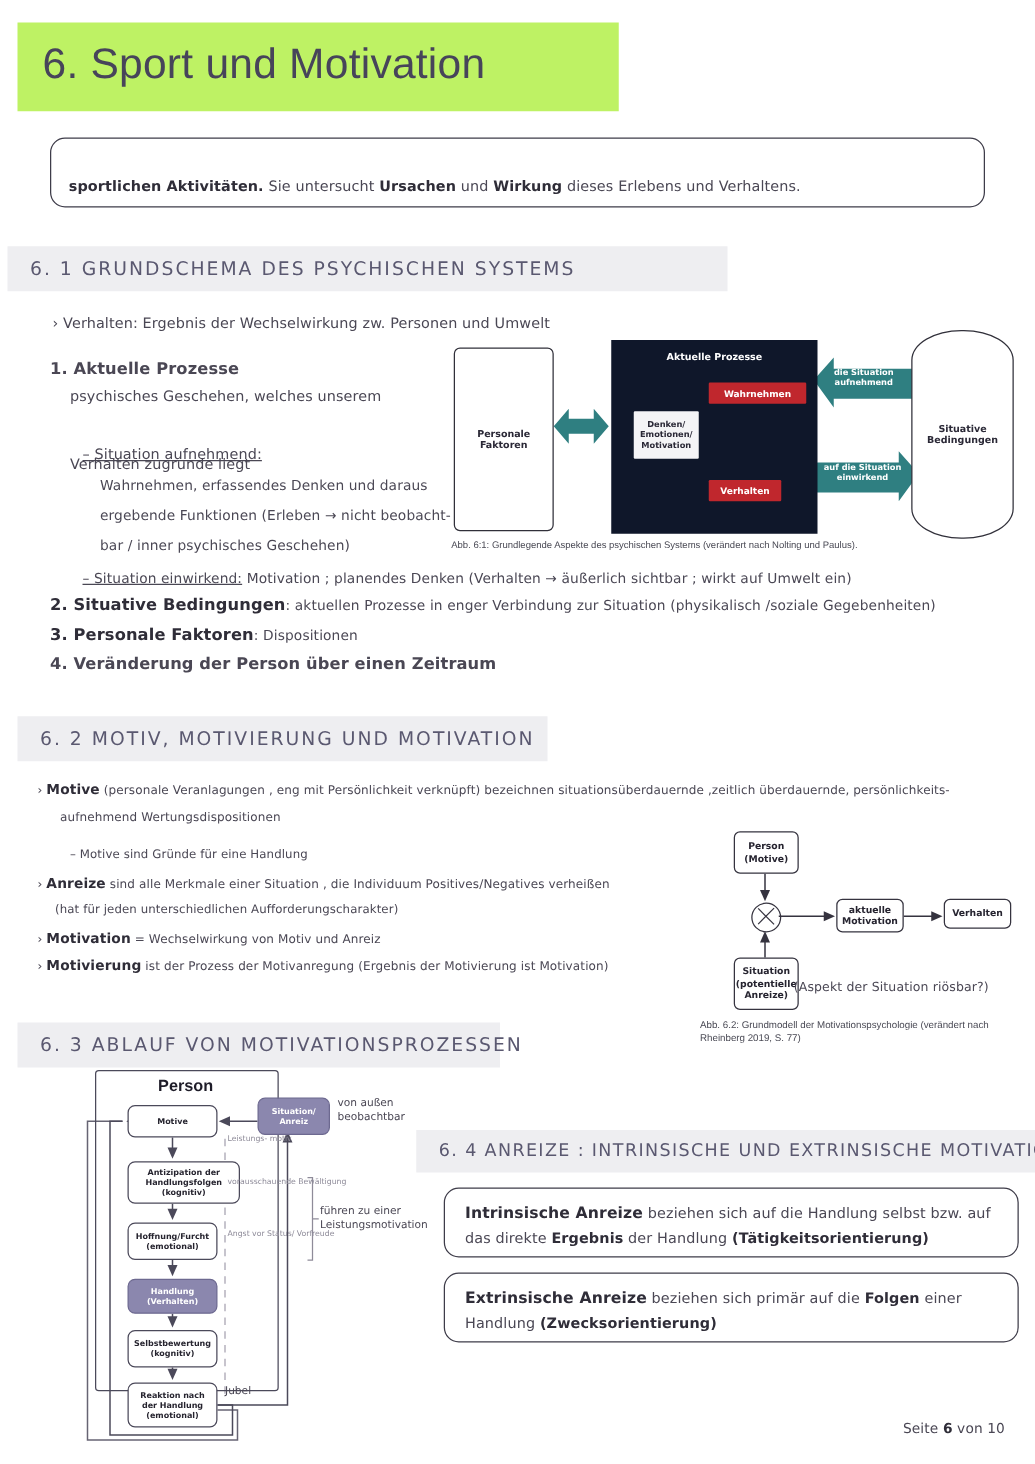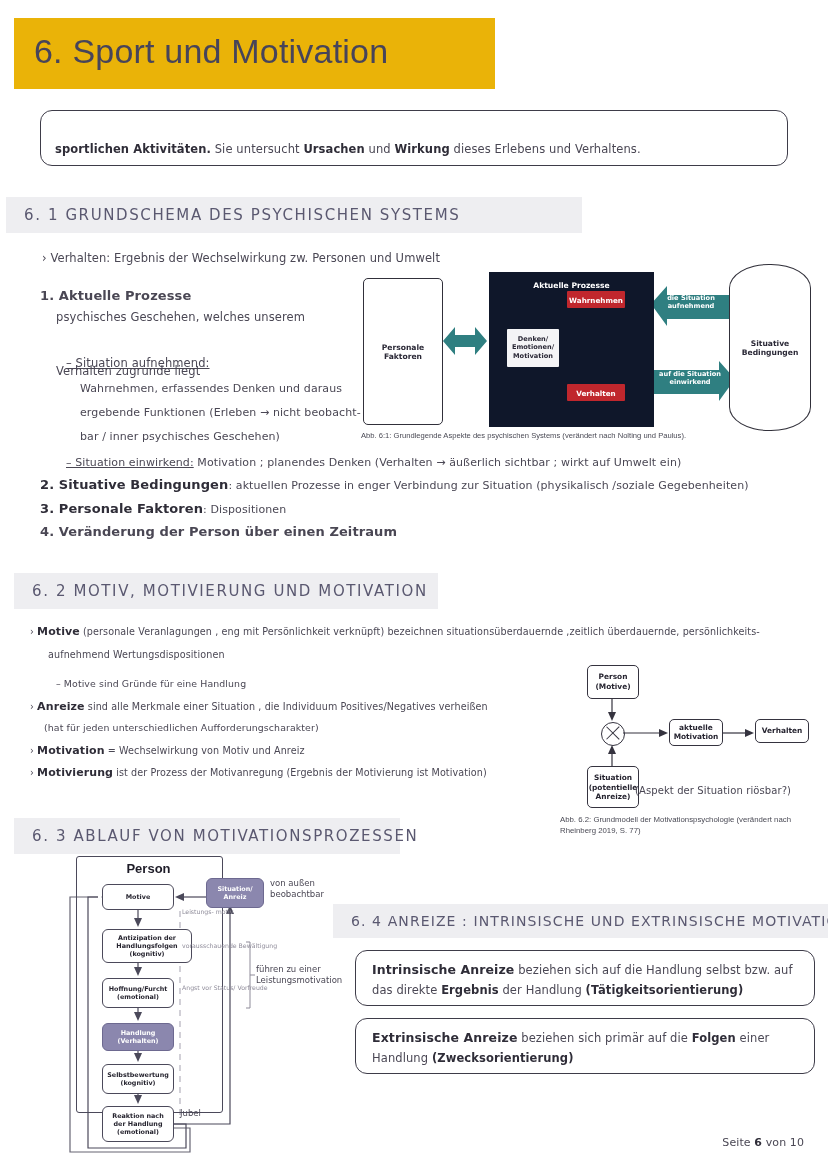--- a/index.html
+++ b/index.html
@@ -16,21 +16,21 @@
     overflow: hidden;
   }
 
   
   .title-band {
     position: absolute;
     left: 14px;
     top: 18px;
     width: 481px;
     height: 71px;
-    background: #eab308;
+    background: #bef264;
   }
   .title-band .title-text {
     position: absolute;
     left: 20px;
     top: 14px;
     font-family: "Liberation Sans", sans-serif;
     font-size: 34px;
     font-weight: 400;
     letter-spacing: 0.2px;
     color: #47445a;
@@ -120,21 +120,21 @@
     font-size: 7.6px; font-weight: 700; color: #ffffff;
   }
   #fig61 .red-box {
     position: absolute; width: 58px; height: 17px; background: #c0272d;
     border-radius: 1px;
   }
   #fig61 .red-box span {
     position: absolute; left:0; right:0; top: 50%; transform: translateY(-50%);
     text-align: center; font-size: 7.2px; font-weight: 700; color: #fff;
   }
-  #fig61 #wahrnehmen { left: 78px; top: 19px; }
+  #fig61 #wahrnehmen { left: 78px; top: 34px; padding-left: 20px; }
   #fig61 #verhalten  { left: 78px; top: 112px; }
   #fig61 .white-box {
     position: absolute; left: 18px; top: 57px; width: 52px; height: 38px;
     background: #f4f4f6; border-radius: 1px;
   }
   #fig61 .white-box span {
     position: absolute; left:0; right:0; top: 50%; transform: translateY(-50%);
     text-align: center; font-size: 6.6px; font-weight: 700; color: #2a2836;
     line-height: 1.28;
   }

